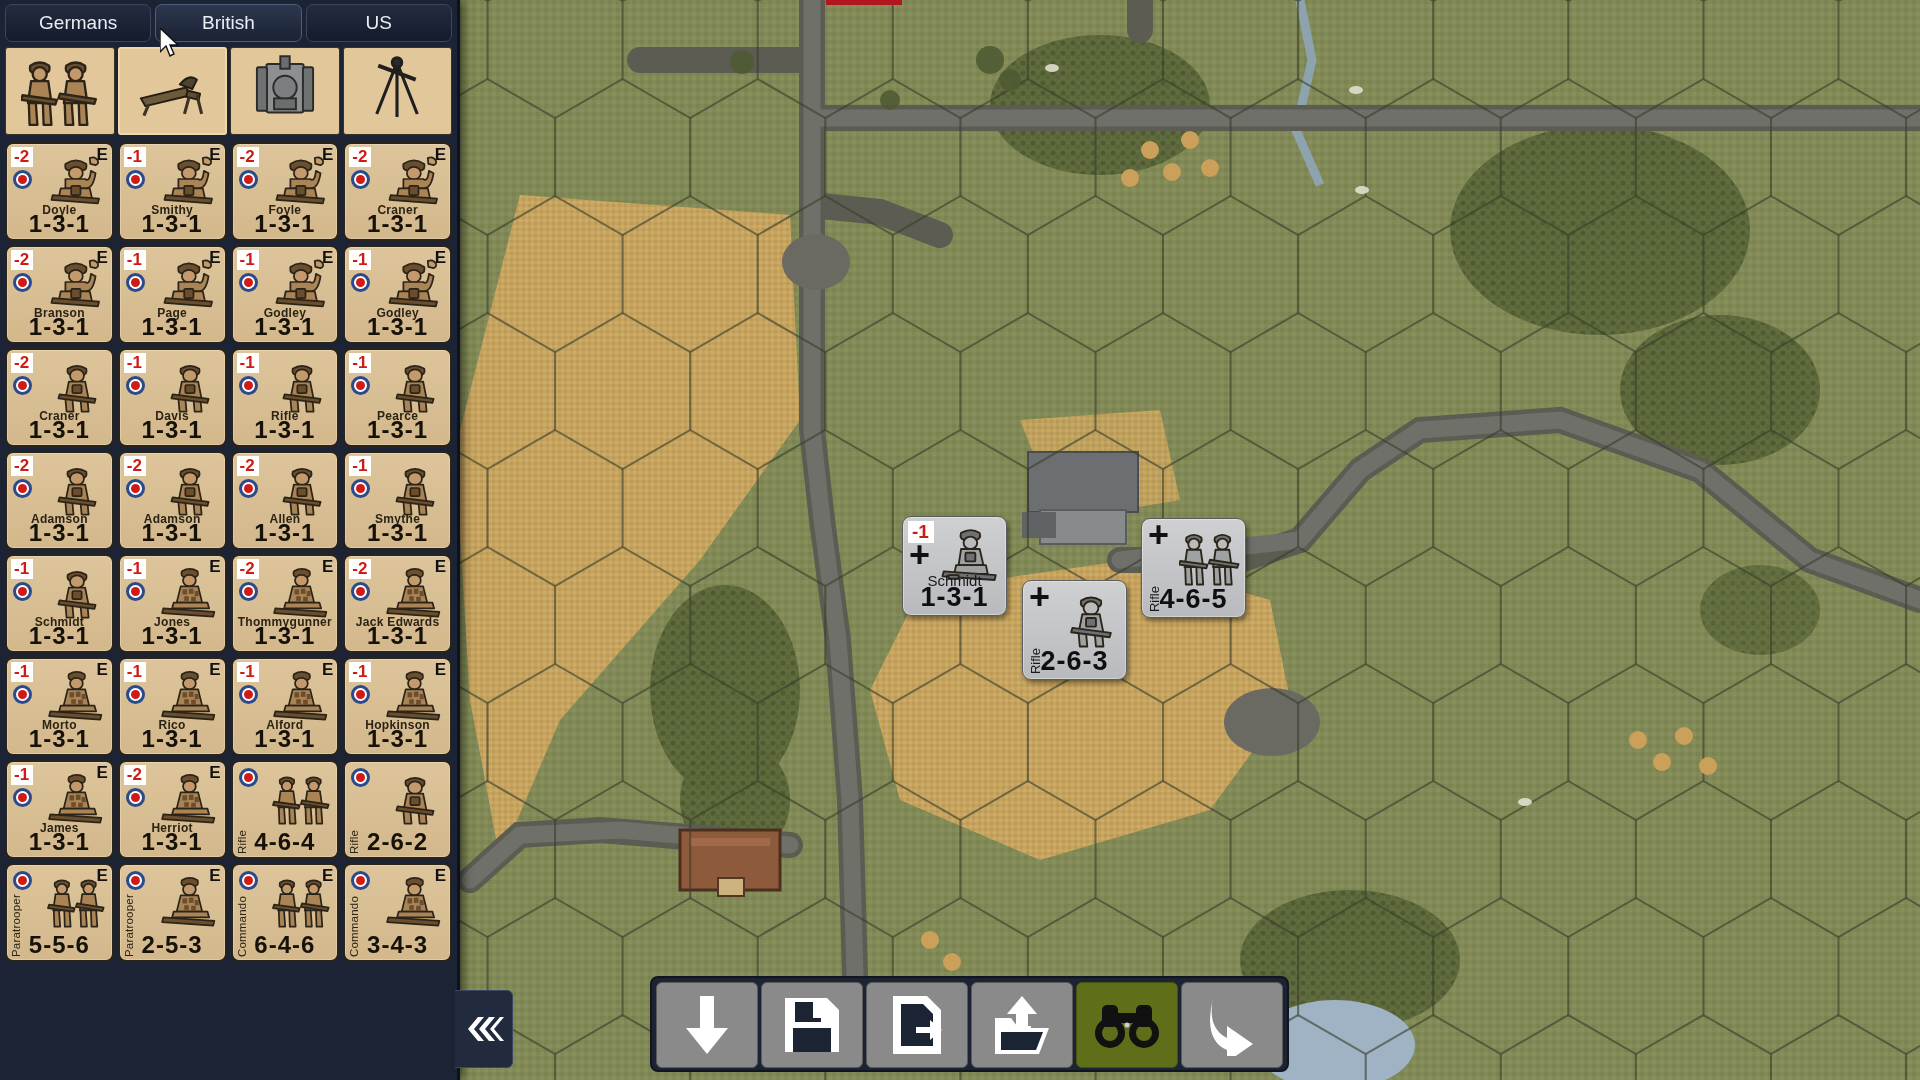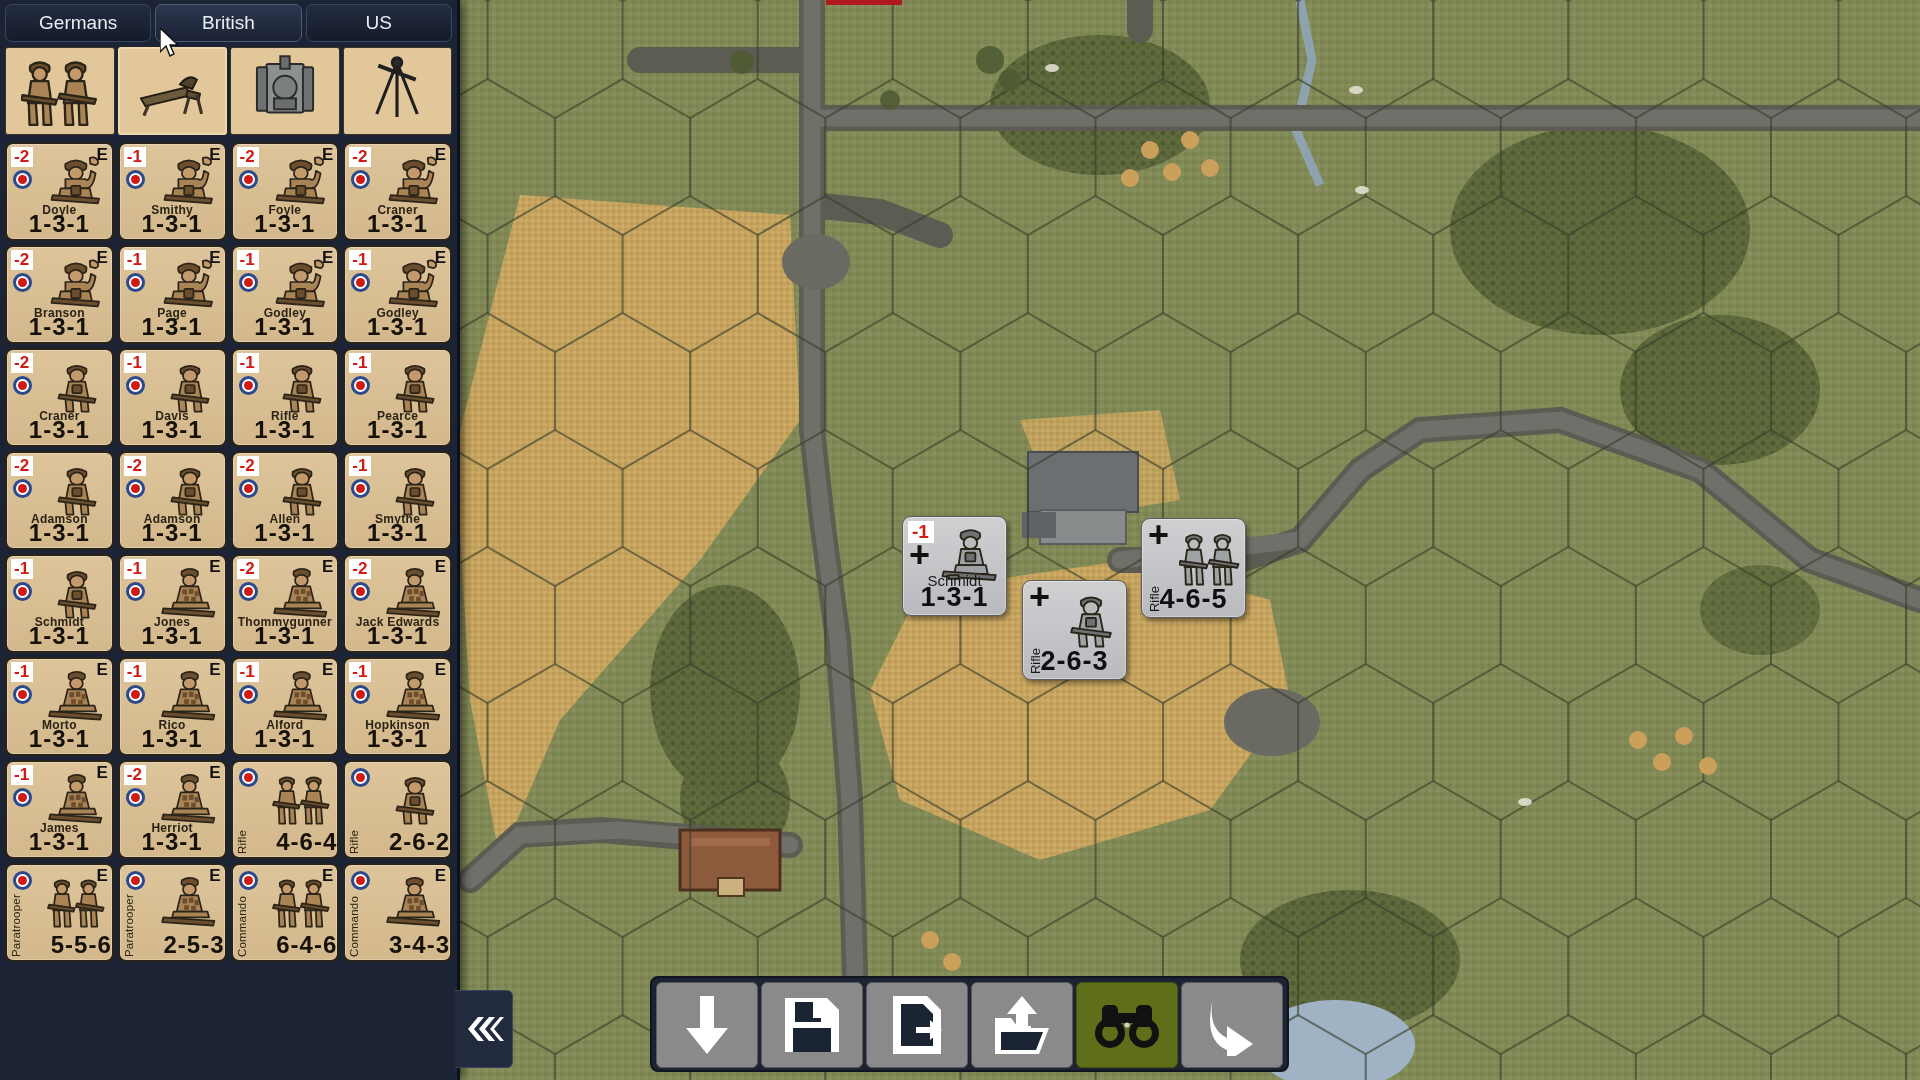--- a/index.html
+++ b/index.html
@@ -117,21 +117,21 @@
     letter-spacing:.3px;
     white-space:nowrap; overflow:hidden;font-weight:bold;
   }
   .counter .stats {
     position:absolute; left:0; right:0; bottom:1px;
     text-align:center;
     font-size:24px; font-weight:bold; color:#161209;
     letter-spacing:1px;
     font-family:"Liberation Sans", sans-serif;
   }
-  .counter .stats.shift { text-align:right; }
+  .counter .stats.shift { text-align:center; }
   .counter .vlabel {
     position:absolute; left:3px; bottom:3px;
     font-size:11.5px; color:#2b2313;
     writing-mode: vertical-rl; transform: rotate(180deg);
     letter-spacing:.2px;
     max-height:62px;
   }
 
   
   #collapse-tab {

